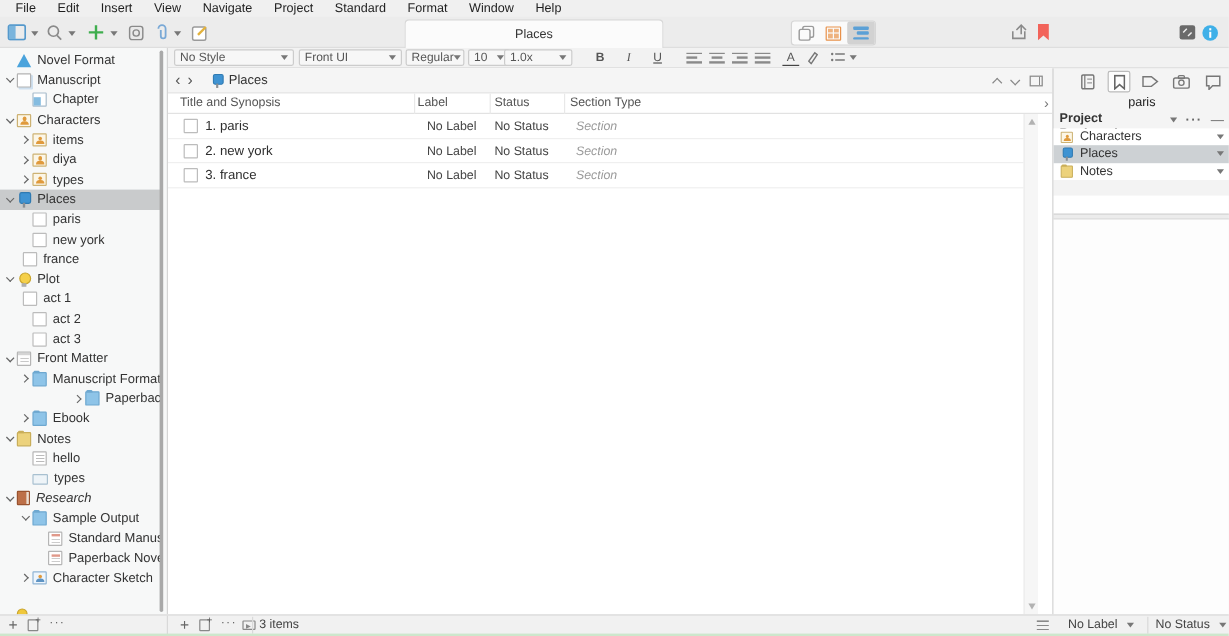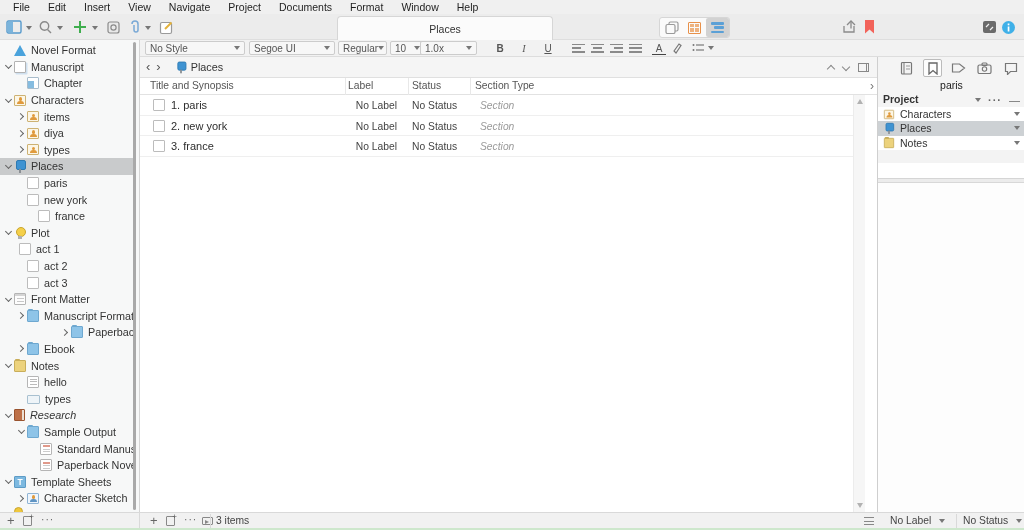--- a/index.html
+++ b/index.html
@@ -151,21 +151,21 @@
 
 <div class="window">
 
   <div class="menubar" id="menubar">
       <div class="menu-item">File</div>
       <div class="menu-item">Edit</div>
       <div class="menu-item">Insert</div>
       <div class="menu-item">View</div>
       <div class="menu-item">Navigate</div>
       <div class="menu-item">Project</div>
-      <div class="menu-item">Documents</div>
+      <div class="menu-item">Standard</div>
       <div class="menu-item">Format</div>
       <div class="menu-item">Window</div>
       <div class="menu-item">Help</div>
     </div>
 
   <div class="toolbar">
     <div class="tb-ico" style="left:5px;">
       <svg width="16" height="14">
           <rect x="1" y="1" width="14" height="12" rx="1.5" fill="none" stroke="#5599cc" stroke-width="1.4"></rect>
           <rect x="1.5" y="1.5" width="5.5" height="11" fill="#7ab4dc"></rect>
@@ -259,21 +259,21 @@
         </svg>
     </div>
   </div>
 
   <div class="formatbar">
     <div class="combo" style="left:5px; width:100px;">
         <span>No Style</span>
         <span class="dd"></span>
       </div>
     <div class="combo" style="left:109px; width:86px;">
-        <span>Segoe UI</span>
+        <span>Front UI</span>
         <span class="dd"></span>
       </div>
     <div class="combo" style="left:198px; width:49px;">
         <span>Regular</span>
         <span class="dd"></span>
       </div>
     <div class="combo" style="left:250px; width:35px;">
         <span>10</span>
         <span class="dd"></span>
       </div>
@@ -386,21 +386,21 @@
         <div class="b-row" style="padding-left: 16px;">
           <span class="chevslot"></span>
           <span class="ic ic-page"></span>
           <span class="b-label">paris</span>
         </div>
         <div class="b-row" style="padding-left: 16px;">
           <span class="chevslot"></span>
           <span class="ic ic-page"></span>
           <span class="b-label">new york</span>
         </div>
-        <div class="b-row" style="padding-left: 27px;">
+        <div class="b-row" style="padding-left: 8px;">
           <span class="chevslot"></span>
           <span class="ic ic-page"></span>
           <span class="b-label">france</span>
         </div>
         <div class="b-row" style="padding-left: 3px;">
           <span class="chevslot">
             <span class="chev"></span>
           </span>
           <span class="ic ic-bulb"></span>
           <span class="b-label">Plot</span>
@@ -481,27 +481,20 @@
         </div>
         <div class="b-row" style="padding-left: 29px;">
           <span class="chevslot"></span>
           <span class="ic ic-cpage"></span>
           <span class="b-label">Standard Manuscript</span>
         </div>
         <div class="b-row" style="padding-left: 29px;">
           <span class="chevslot"></span>
           <span class="ic ic-cpage"></span>
           <span class="b-label">Paperback Novel</span>
-        </div>
-        <div class="b-row" style="padding-left: 3px;">
-          <span class="chevslot">
-            <span class="chev"></span>
-          </span>
-          <span class="ic ic-template"></span>
-          <span class="b-label">Template Sheets</span>
         </div>
         <div class="b-row" style="padding-left: 16px;">
           <span class="chevslot">
             <span class="chev closed"></span>
           </span>
           <span class="ic ic-cardblue"></span>
           <span class="b-label">Character Sketch</span>
         </div>
       </div>
     <div class="b-partial"></div>

